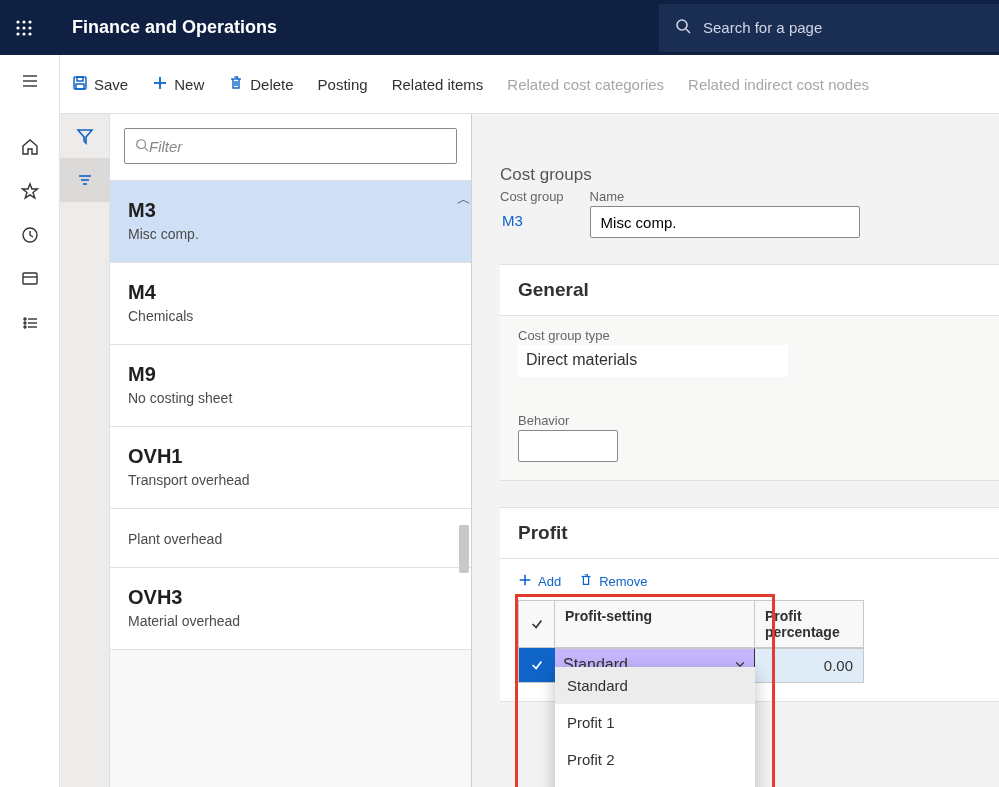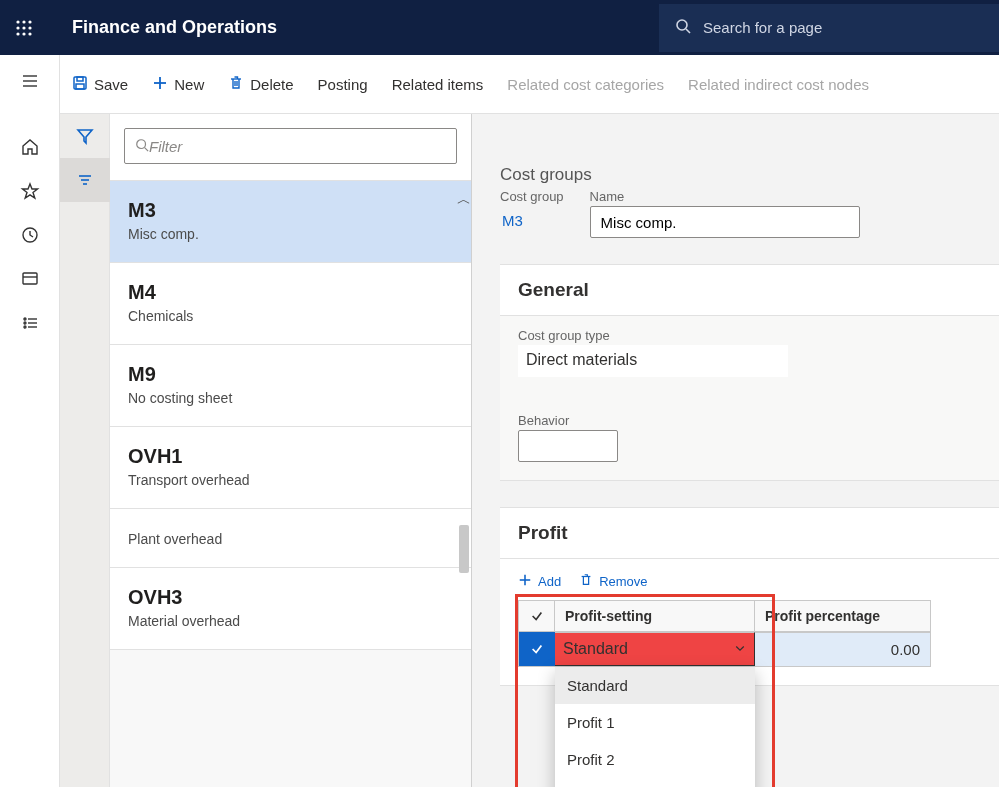--- a/index.html
+++ b/index.html
@@ -72,21 +72,21 @@
   .section-body { padding: 12px 18px 18px 18px; background:#f8f8f7; }
   .section-body.plain { background:#fff; }
 
   .gen-row { display:flex; gap:36px;flex-direction:column; }
   .gen-field .sel { width:270px; height:32px; background:#fff; border:0; border-bottom:2px solid transparent; padding:6px 8px; font-size:16px; }
   .gen-field .sel.box { border:1px solid #8a8886; border-radius:2px; width:100px; height:32px; }
 
   .profit-tools { display:flex; gap:18px; padding: 2px 0 10px 0; }
   .profit-tools .ptool { display:flex; align-items:center; gap:6px; color:#0f64c8; font-size:13px; }
 
-  .grid { border:1px solid #c8c8c8; width: 413px; position:relative; background:#ef4444; }
+  .grid { border:1px solid #c8c8c8; width: 346px; position:relative; background:#c4b5fd; }
   .grid-head { display:flex; border-bottom:1px solid #c8c8c8; background:#f8f8f8; }
   .grid-head .gh-check { width:36px; display:flex; align-items:center; justify-content:center; border-right:1px solid #c8c8c8; }
   .grid-head .gh { padding:7px 10px; font-size:14px; font-weight:600; border-right:1px solid #c8c8c8; }
   .grid-head .gh.ps { width:200px; }
   .grid-head .gh.pp { flex:1; border-right:0; }
   .grid-row { display:flex; }
   .grid-row .gc-check { width:36px; background:#0f64c8; display:flex; align-items:center; justify-content:center; }
   .grid-row .gc-check svg { stroke:#fff; }
   .grid-row .gc-ps { width:200px; border:1px solid #323130; border-top:1px solid #c8c8c8; border-left:0; display:flex; align-items:center; padding:0 8px; height:34px; font-size:16px; justify-content:space-between; }
   .grid-row .gc-pp { flex:1; background:#e0ebf8; display:flex; align-items:center; justify-content:flex-end; padding:0 10px; height:34px; font-size:15px; border-top:1px solid #c8c8c8; }

